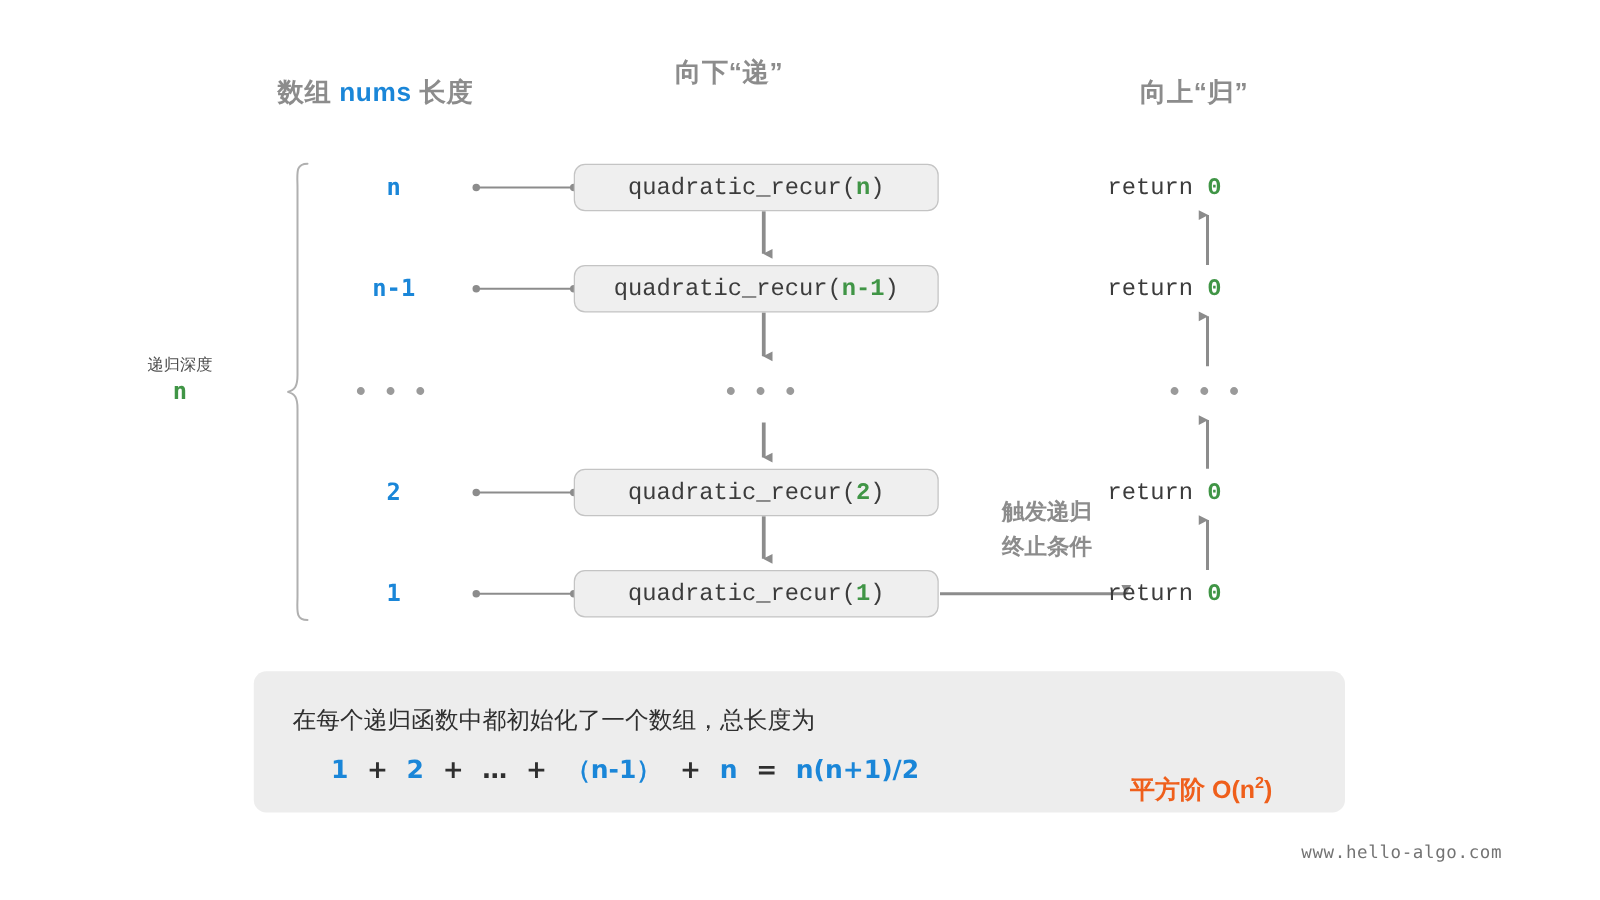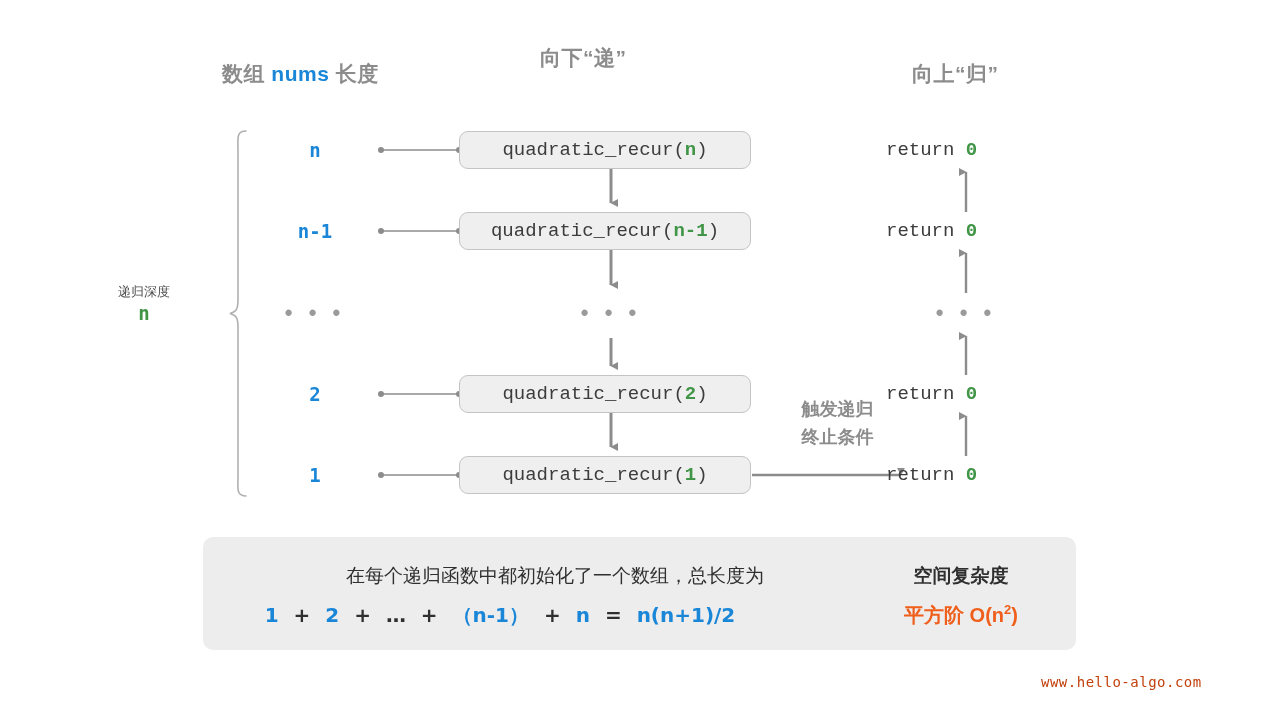--- a/index.html
+++ b/index.html
@@ -134,28 +134,29 @@
     color: #2f2f2f;
     white-space: nowrap;
     text-align: center;
   }
   .summary-value {
     font-size: 20px;
     font-weight: bold;
     color: #ef5f1b;
     white-space: nowrap;
     text-align: center;
+    margin-top: 16px;
   }
   .summary-value sup { font-size: 0.65em; }
 
   
   .watermark {
     font-family: "DejaVu Sans Mono", "Liberation Mono", monospace;
     font-size: 14px;
-    color: #c2410c;
+    color: #737373;
     white-space: nowrap;
     letter-spacing: 0.5px;
   }
 
   svg.overlay {
     position: absolute;
     left: 0; top: 0;
     width: 1280px;
     height: 720px;
     pointer-events: none;
@@ -286,25 +287,24 @@
     <span>return </span><span class="zero">0</span>
   </div>
 
   <div class="abs trigger-note" style="left:770px; top:396px; width:135px;">
     <div>触发递归</div>
     <div>终止条件</div>
   </div>
 
   <div class="abs summary-panel" style="left:203px; top:537px; width:873px; height:113px;"></div>
 
-  <div class="abs summary-text" style="left:224px; top:563px; width:540px; text-align:right;">在每个递归函数中都初始化了一个数组，总长度为</div>
+  <div class="abs summary-text" style="left:234px; top:563px; width:540px; text-align:left;">在每个递归函数中都初始化了一个数组，总长度为</div>
 
   <div class="abs summary-formula" id="summary-formula" style="left:230px; top:602px; width:540px; text-align:center;"><span>1</span>   <span class="op">+</span>   <span>2</span>   <span class="op">+</span>   <span class="op">…</span>   <span class="op">+</span>   <span>（n-1）</span>   <span class="op">+</span>   <span>n</span>   <span class="op">=</span>   <span>n(n+1)/2</span></div>
 
-  <div class="abs summary-title" style="left:866px; top:563px; width:190px;">空间复杂度</div>
 
   <div class="abs summary-value" style="left:866px; top:602px; width:190px;">
     <span>平方阶 O(n</span><sup>2</sup><span>)</span>
   </div>
 
   <div class="abs watermark" style="left:1041px; top:674px;">www.hello-algo.com</div>
 
 </div>
 
 </body></html>

